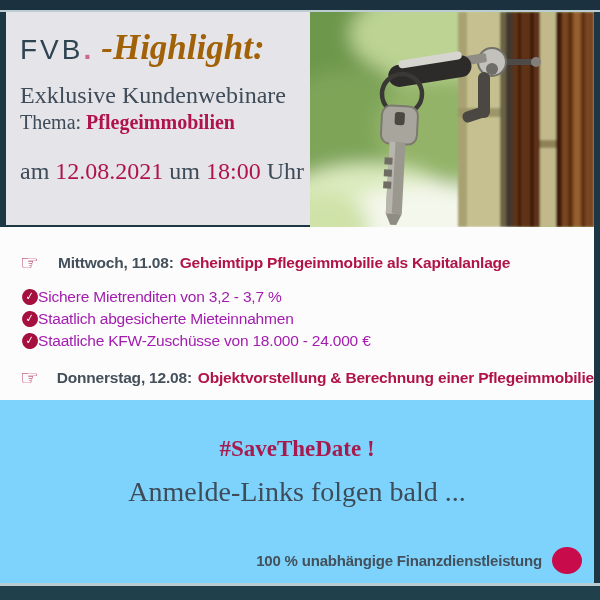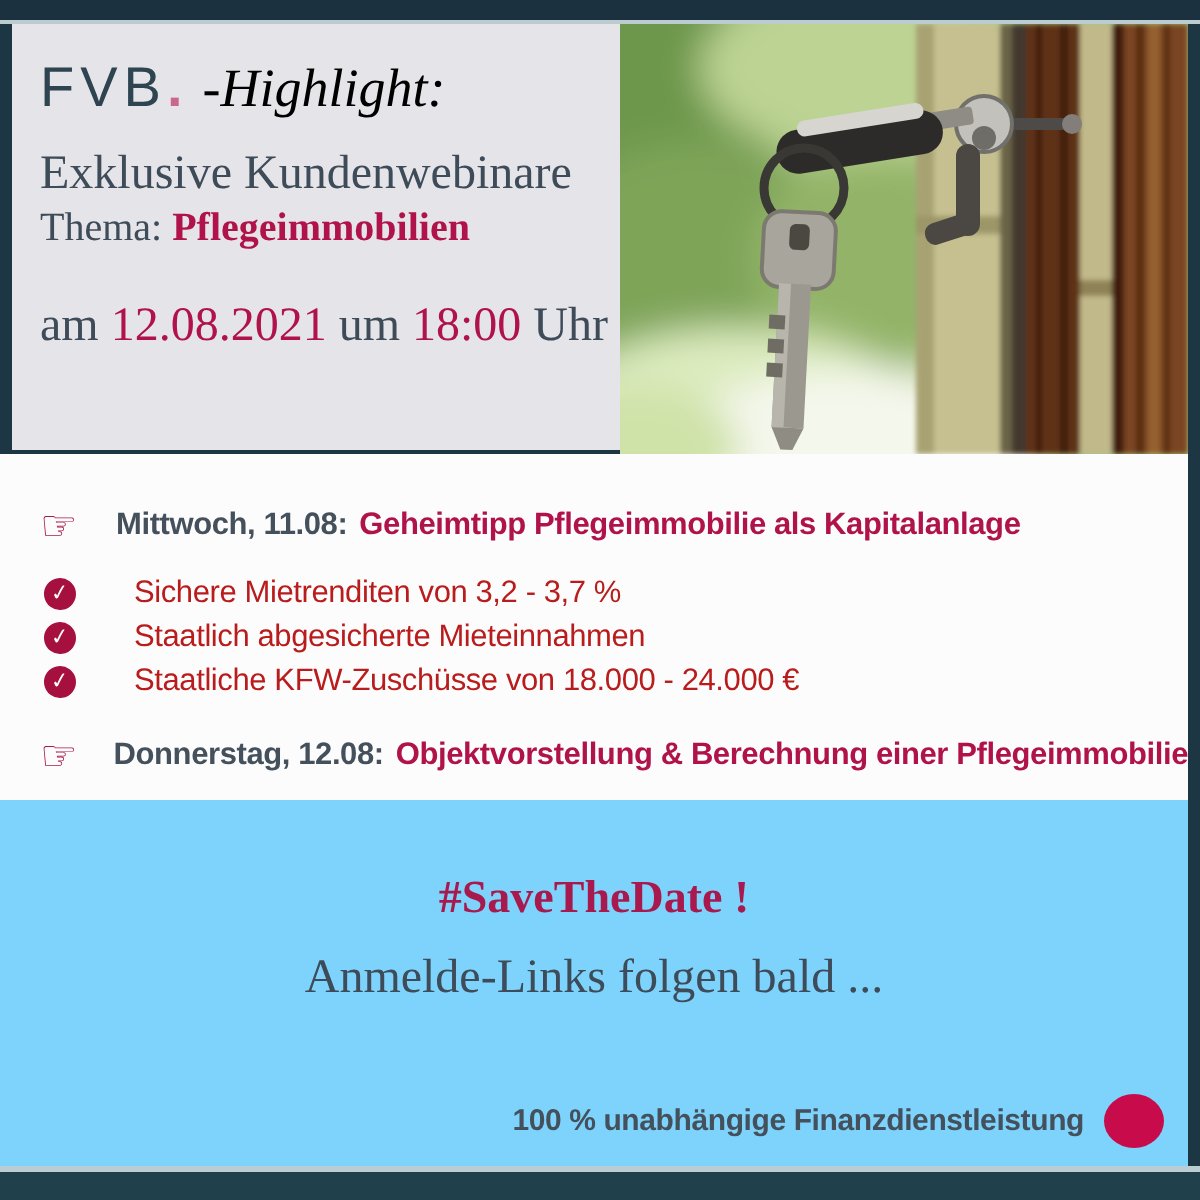--- a/index.html
+++ b/index.html
@@ -16,21 +16,21 @@
   .hero-text{
     width:304px;min-width:304px;height:213px;margin-left:6px;background:#e5e4e9;
     box-sizing:border-box;padding:16px 4px 0 14px;white-space:nowrap;overflow:hidden;
   }
   .brandline{margin-bottom:12px;}
   .brand{
     font-family:"Liberation Sans","DejaVu Sans",sans-serif;
     font-size:28px;font-weight:500;letter-spacing:3px;color:#2e4451;
   }
   .brand-dot{font-family:"Liberation Sans",sans-serif;font-size:28px;font-weight:700;color:#c9688c;}
-  .highlight{font-size:27px;font-style:italic;font-weight:400;color:#000000;margin-left:6px;}
+  .highlight{font-size:35px;font-style:italic;font-weight:700;color:#a16207;margin-left:6px;}
   .titleline{font-size:24px;color:#3e4b58;line-height:1.25;}
   .themaline{font-size:20px;color:#3e4b58;line-height:1.25;margin-bottom:22px;}
   .crimson-bold{color:#b01349;font-weight:700;}
   .dateline{font-size:24px;color:#3e4b58;line-height:1.2;}
   .cr{color:#b01349;}
   .hero-photo{flex:1;height:215px;position:relative;overflow:hidden;background:#a9c382;}
   .hero-photo svg{display:block;width:100%;height:100%;}
   
   .agenda{
     position:absolute;top:227px;left:0;width:594px;height:173px;background:#fdfcfc;
@@ -38,31 +38,31 @@
     font-family:"Liberation Sans","DejaVu Sans",sans-serif;white-space:nowrap;
   }
   .agenda-head{display:flex;align-items:center;height:24px;margin-bottom:11px;letter-spacing:-0.2px;}
   .agenda-head .label{font-size:15.5px;font-weight:700;color:#44505b;margin-left:10px;}
   .agenda-head .ttl{font-size:15.5px;font-weight:700;color:#b01349;margin-left:6px;}
   .hand{
     font-family:"DejaVu Sans",sans-serif;font-size:21px;line-height:21px;color:#a81a4e;
     width:28px;display:inline-block;
   }
   .bullet{display:flex;align-items:center;height:22px;margin-bottom:0px;}
-  .bullet .btxt{font-size:15.5px;color:#b91c1c;margin-left:29px;letter-spacing:-0.2px;}
+  .bullet .btxt{font-size:15.5px;color:#a21caf;margin-left:0;letter-spacing:-0.2px;}
   .check{
     width:16px;height:16px;border-radius:50%;background:#a5103f;color:#ffffff;
     font-family:"DejaVu Sans",sans-serif;font-size:11px;font-weight:700;line-height:16px;
     text-align:center;display:inline-block;margin-left:2px;transform:rotate(-8deg);
   }
   .gap{height:14px;}
   
   .outro{position:absolute;top:400px;left:0;width:594px;height:186px;background:#7dd3fc;}
   .hashtag{margin-top:36px;text-align:center;font-size:23px;font-weight:600;color:#a81a4e;}
-  .note{margin-top:14px;text-align:center;font-size:24px;color:#3e4b58;}
+  .note{margin-top:14px;text-align:center;font-size:28px;color:#3e4b58;}
   .tagline-row{position:absolute;right:12px;bottom:12px;display:flex;align-items:center;margin-top:21px;}
   .tagline{
     font-family:"Liberation Sans","DejaVu Sans",sans-serif;font-size:15px;font-weight:700;
     color:#44505b;letter-spacing:-0.2px;
   }
   .dot{width:30px;height:27px;border-radius:50%;background:#c70b4b;margin-left:10px;display:inline-block;}
 </style>
 </head>
 <body>
 

